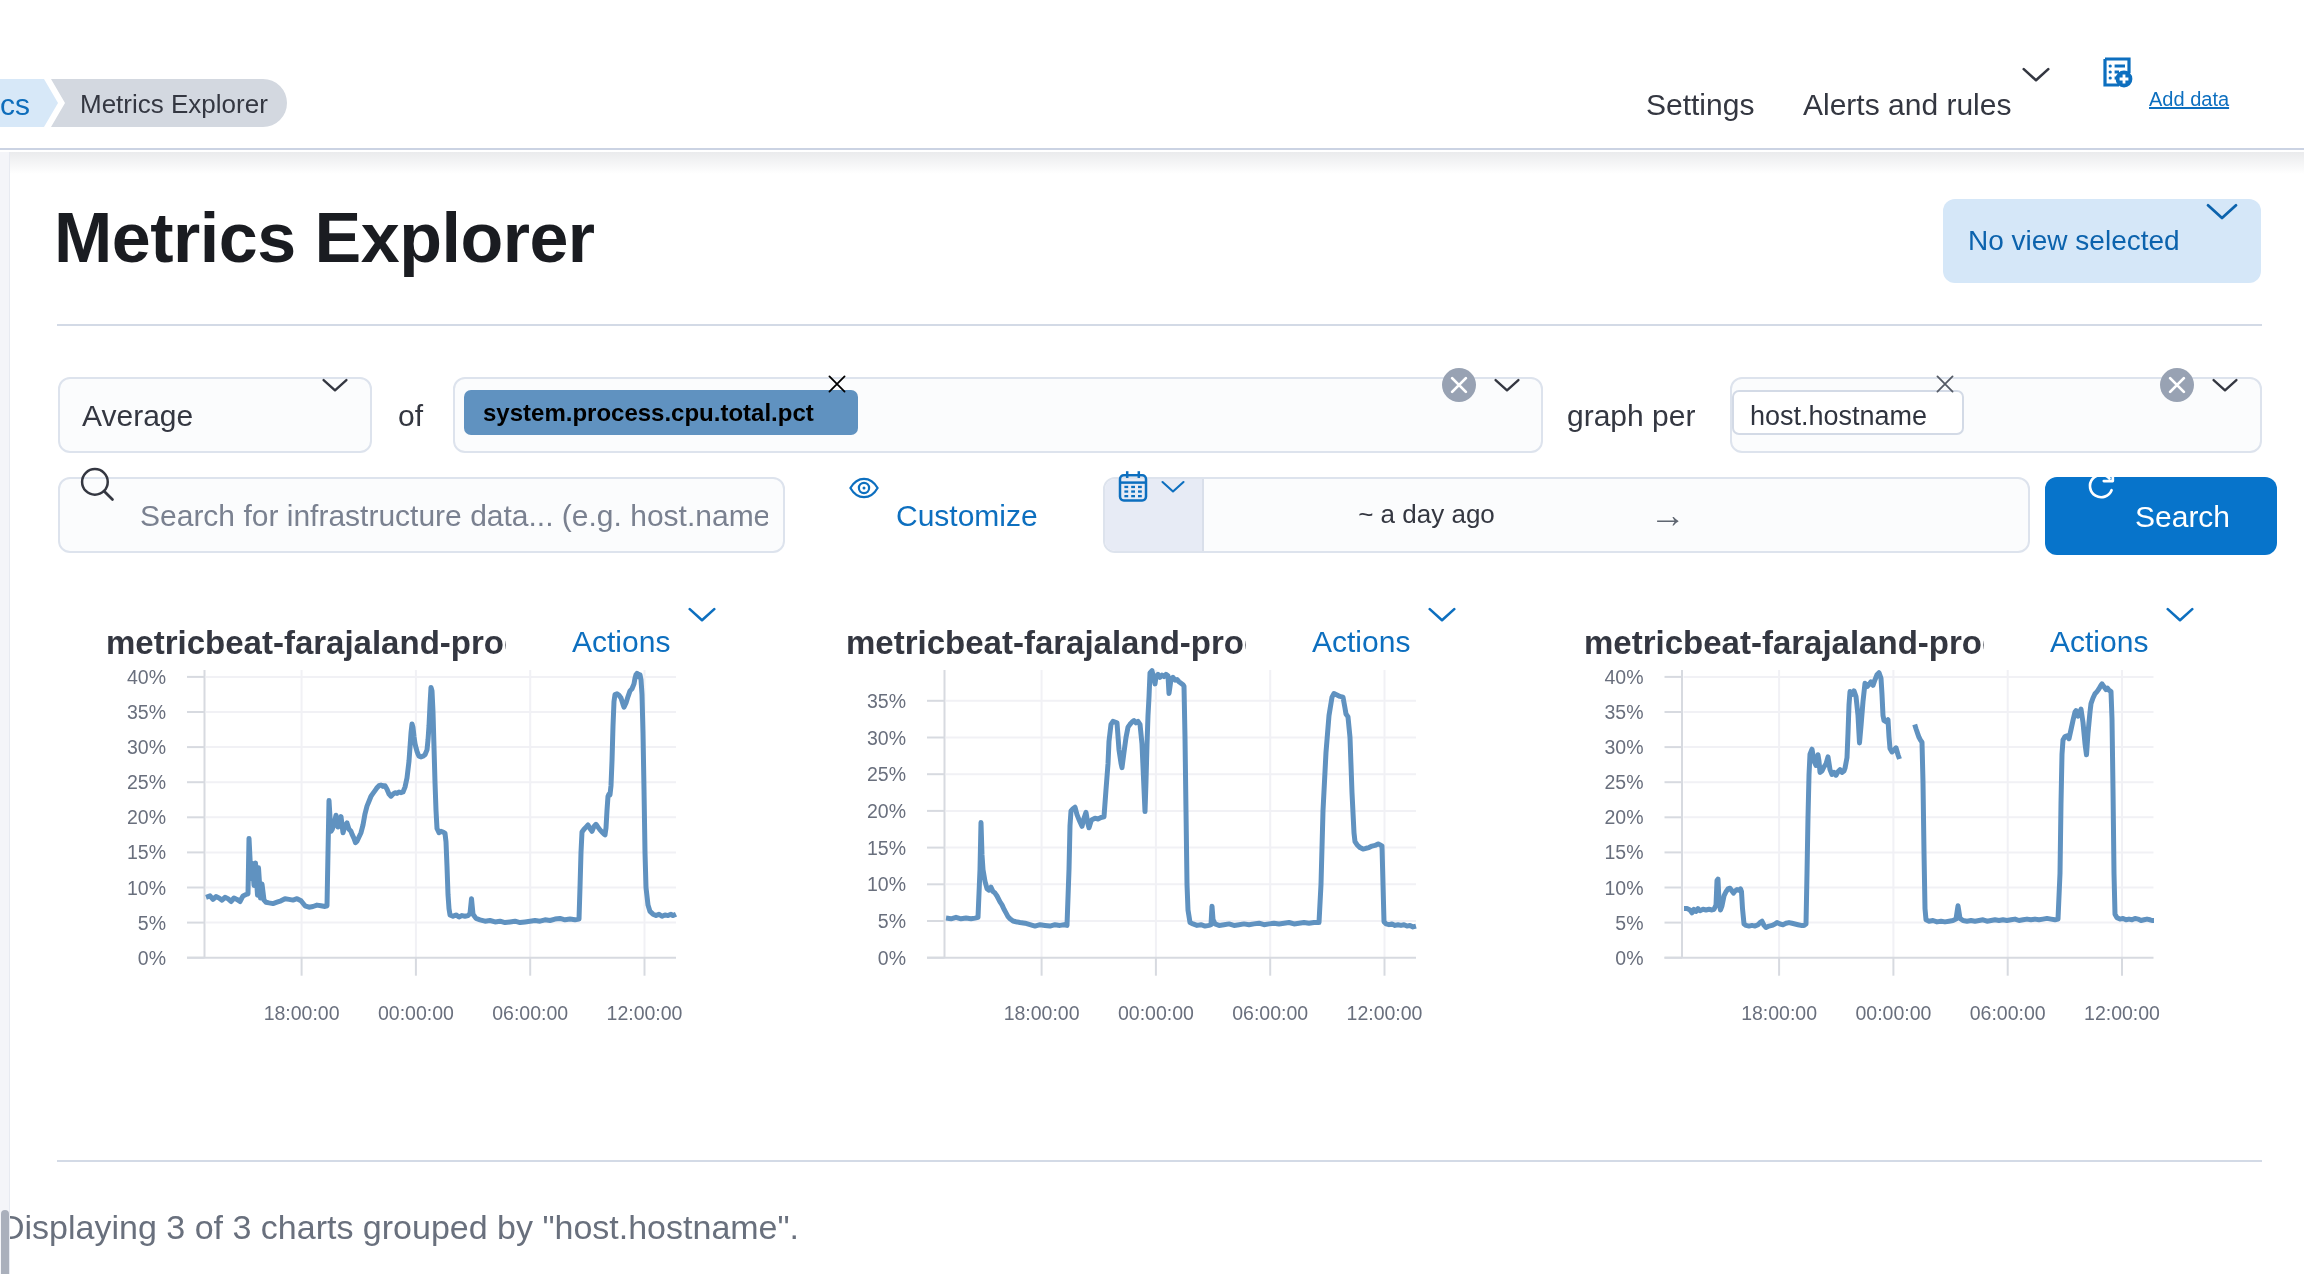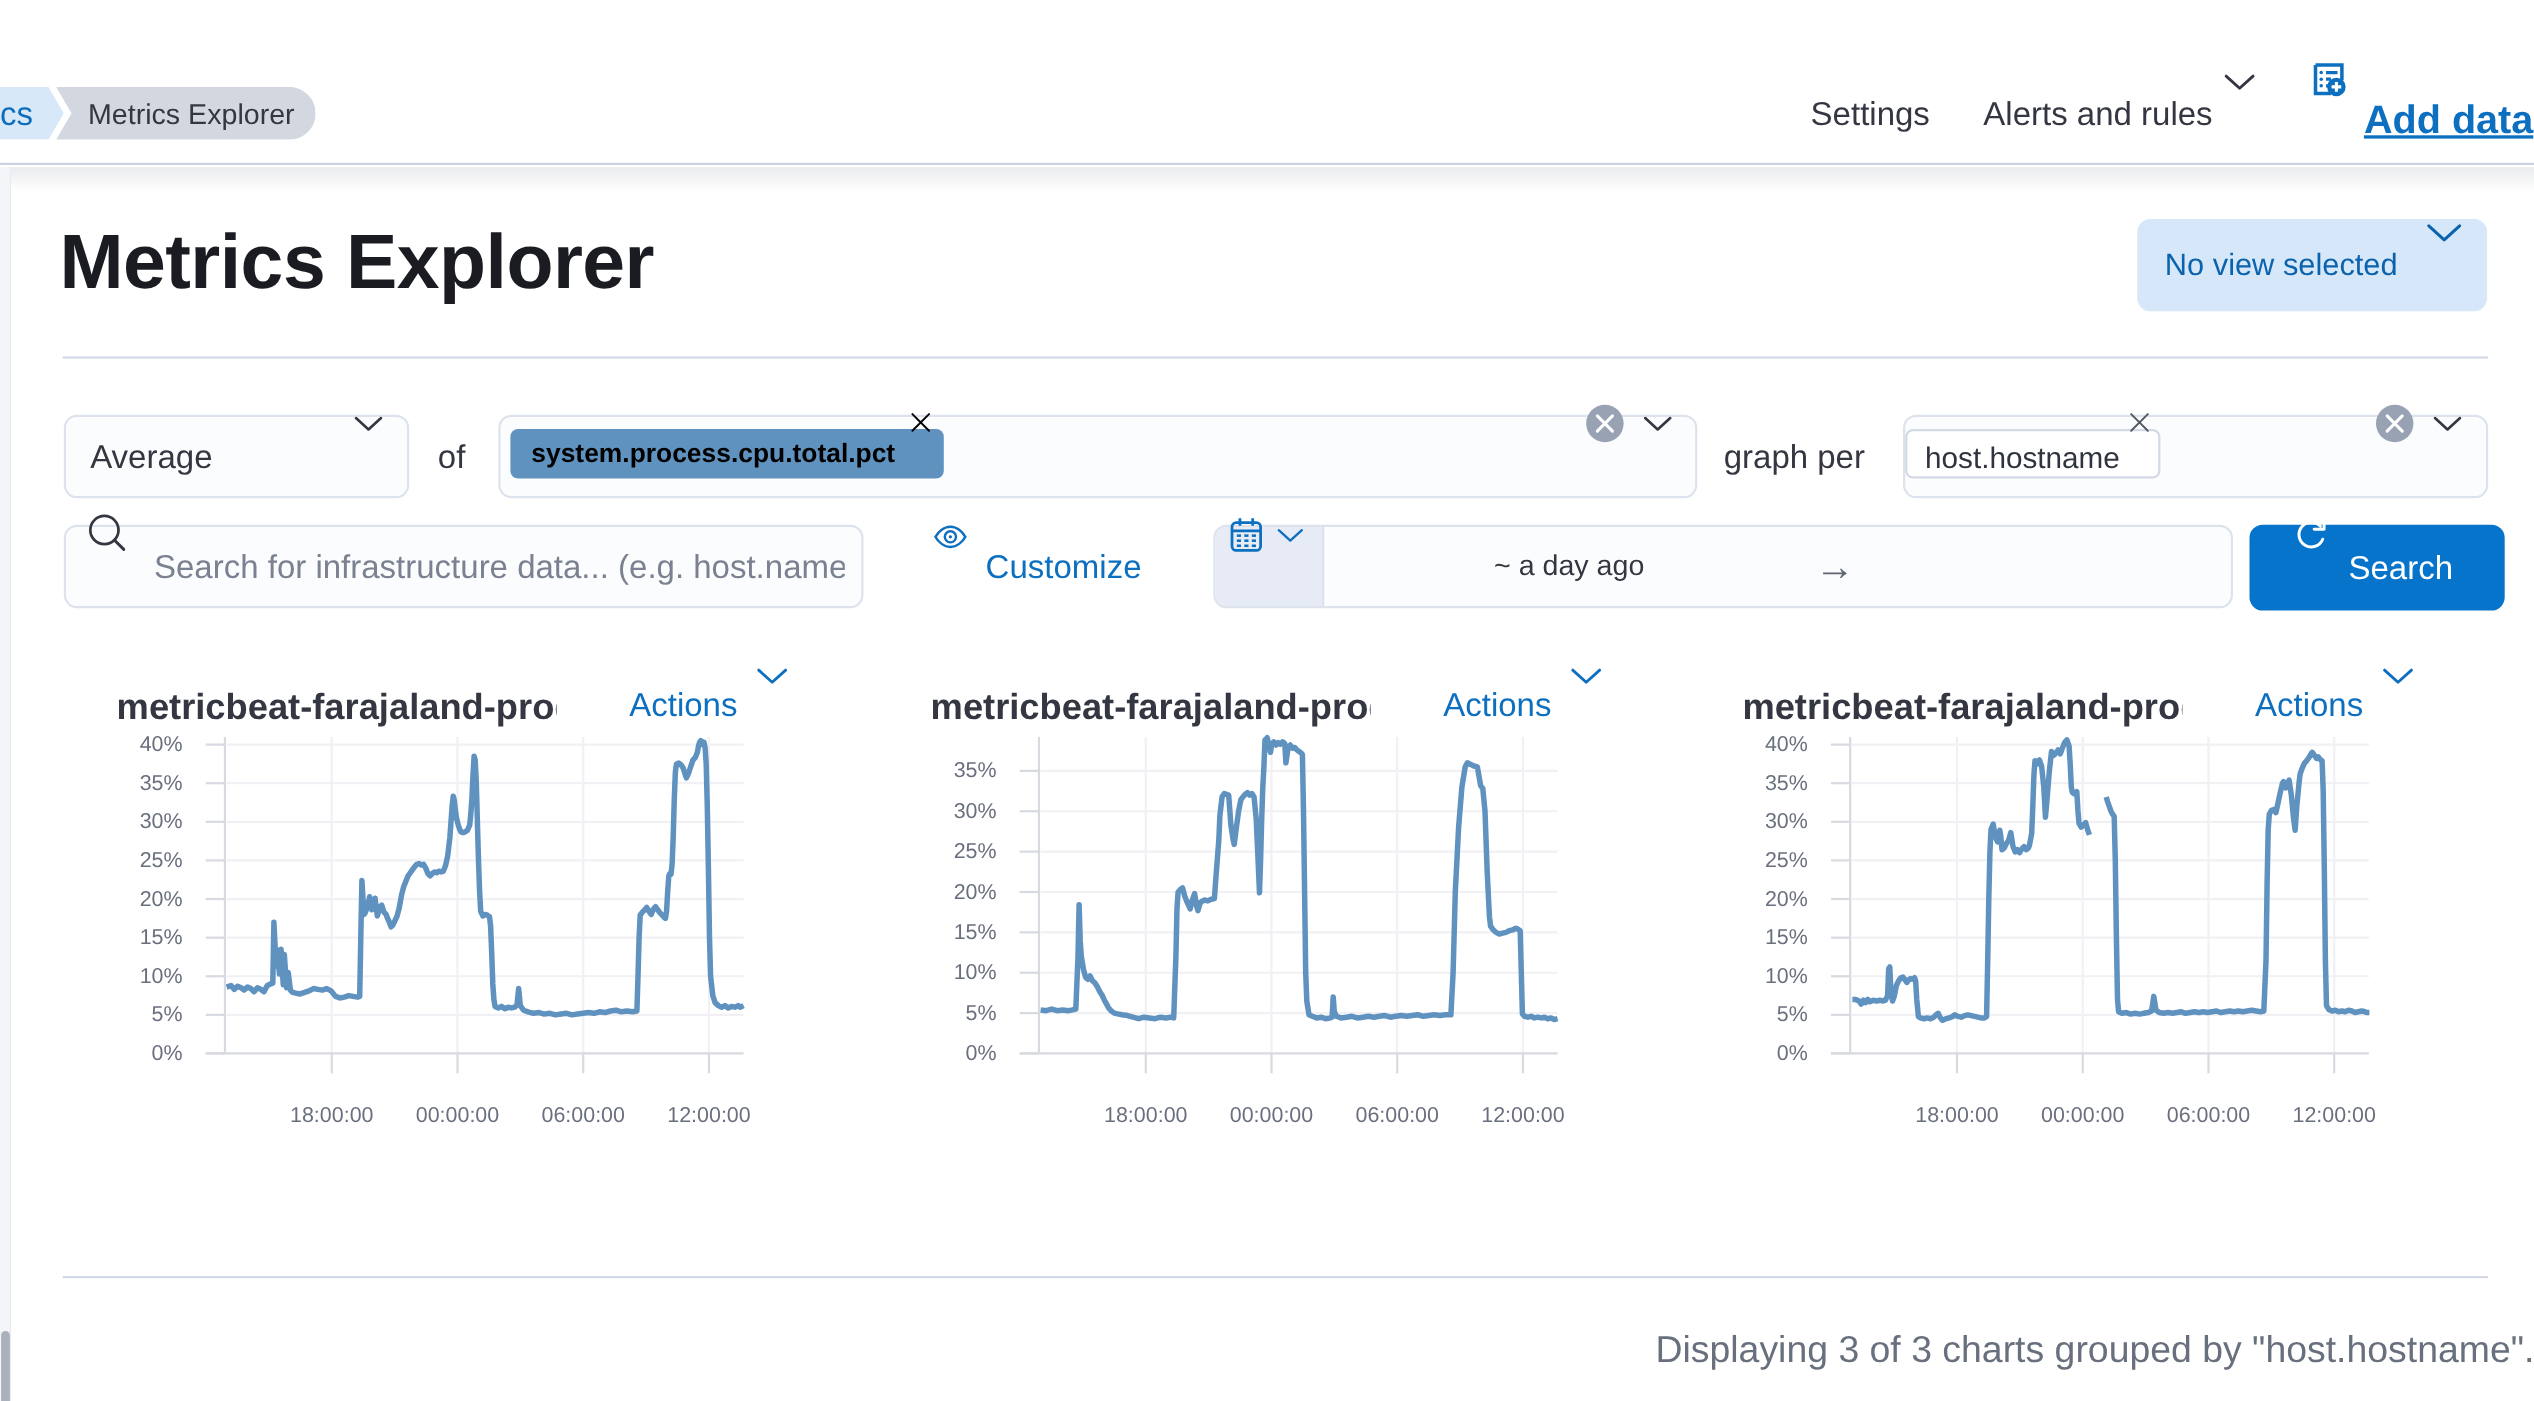--- a/index.html
+++ b/index.html
@@ -28,21 +28,21 @@
 <path d="M2 1.5 h12 v7 M2 1.5 v13 h7" fill="none" stroke="#0d6fbf" stroke-width="1.6"></path>
 <circle cx="4.6" cy="5" r="0.8" fill="#0d6fbf"></circle>
       <circle cx="4.6" cy="8" r="0.8" fill="#0d6fbf"></circle>
       <circle cx="4.6" cy="11" r="0.8" fill="#0d6fbf"></circle>
 <line x1="6.8" y1="5" x2="12" y2="5" stroke="#0d6fbf" stroke-width="1.5"></line>
 <line x1="6.8" y1="8" x2="9" y2="8" stroke="#0d6fbf" stroke-width="1.5"></line>
 <line x1="6.8" y1="11" x2="9" y2="11" stroke="#0d6fbf" stroke-width="1.5"></line>
 <circle cx="11.5" cy="11.5" r="4.2" fill="#0d6fbf"></circle>
 <path d="M11.5 9.3 v4.4 M9.3 11.5 h4.4" stroke="#fff" stroke-width="1.4"></path>
 </svg>
-<div class="abs" style="left:2149px;top:28px;font-size:36px;color:#0d6fbf;font-weight:700;text-decoration:underline;z-index:6">Add data</div>
+<div class="abs" style="left:2149px;top:28px;font-size:20px;color:#0d6fbf;font-weight:400;text-decoration:underline;z-index:6">Add data</div>
 
 <div class="abs" style="left:54px;top:138px;font-size:70px;font-weight:700;color:#1a1c21;letter-spacing:-0.5px">Metrics Explorer</div>
 <div class="abs" style="left:1943px;top:139px;width:318px;height:84px;background:#d5e7f8;border-radius:12px"></div>
 <div class="abs" style="left:1968px;top:165px;font-size:28px;font-weight:500;color:#0c63ad">No view selected</div>
 <svg style="position:absolute;left:2206px;top:173px;z-index:6" width="32" height="18" viewBox="0 0 24 13">
       <path d="M1.5 1.5 L12 11 L22.5 1.5" fill="none" stroke="#0c63ad" stroke-width="2.1" stroke-linecap="round" stroke-linejoin="round"></path>
     </svg>
 
 <div class="abs" style="left:57px;top:264px;width:2205px;height:2px;background:#d3dae6"></div>
 
@@ -265,14 +265,14 @@
 <line x1="2122.0" y1="640.0" x2="2122.0" y2="927.7" stroke="#f1f1f5" stroke-width="2"></line>
 <line x1="2122.0" y1="927.7" x2="2122.0" y2="945.7" stroke="#d7dae0" stroke-width="2"></line>
 <text x="2122.0" y="989.7" text-anchor="middle" font-size="19.5" fill="#696f7d" font-family="Liberation Sans, sans-serif">12:00:00</text>
 <line x1="1682.0" y1="640.0" x2="1682.0" y2="927.7" stroke="#d7dae0" stroke-width="2"></line>
 <line x1="1664.5" y1="927.7" x2="2153.5" y2="927.7" stroke="#d7dae0" stroke-width="2"></line>
 <polyline points="1684.0,878.6 1687.0,878.6 1690.0,880.0 1692.0,882.8 1694.0,879.3 1696.0,881.4 1698.0,878.6 1700.0,880.7 1703.0,879.3 1706.0,880.0 1709.0,879.3 1712.0,880.0 1714.0,879.3 1716.0,875.1 1717.0,850.5 1718.0,849.1 1719.0,871.5 1720.5,880.0 1722.0,875.8 1724.0,865.9 1726.0,861.7 1728.0,858.9 1730.0,858.2 1732.0,861.0 1733.5,863.1 1735.0,861.0 1737.0,859.6 1739.0,860.3 1740.5,858.9 1741.5,861.7 1742.5,878.6 1744.0,894.0 1746.0,895.4 1749.0,896.1 1752.0,895.4 1755.0,896.1 1758.0,894.7 1760.0,892.6 1762.0,891.2 1764.0,895.4 1766.0,897.5 1769.0,896.1 1772.0,895.4 1775.0,894.0 1777.0,892.6 1780.0,894.0 1783.0,894.7 1786.0,893.3 1789.0,892.6 1792.0,893.3 1795.0,894.0 1798.0,894.7 1801.0,895.4 1804.0,895.4 1806.0,894.0 1807.0,843.5 1808.0,787.3 1809.0,745.2 1810.0,724.1 1812.0,719.2 1814.0,731.1 1816.0,735.4 1818.0,724.8 1819.0,731.1 1820.0,742.4 1822.0,741.0 1824.0,736.8 1826.0,733.9 1828.0,726.9 1830.0,739.6 1832.0,744.5 1834.0,742.4 1836.0,745.2 1838.0,741.7 1840.0,739.6 1842.0,742.4 1844.0,741.0 1845.0,738.2 1847.0,727.6 1848.0,703.1 1849.0,675.0 1850.0,661.6 1852.0,664.5 1854.0,660.9 1856.0,666.6 1858.0,685.5 1859.5,712.9 1861.0,696.0 1863.0,671.5 1865.0,653.2 1867.0,656.7 1869.0,654.6 1871.0,651.8 1873.0,655.3 1875.0,649.7 1877.0,644.8 1879.0,642.7 1881.0,648.3 1882.0,664.5 1883.0,685.5 1884.0,690.4 1886.0,691.8 1888.0,689.7 1889.0,706.6 1890.0,718.5 1892.0,722.0 1894.0,719.9 1896.0,717.8 1898.0,724.8 1899.5,729.0" fill="none" stroke="#6092c0" stroke-width="5" stroke-linejoin="round" stroke-linecap="butt"></polyline>
 <polyline points="1914.7,694.6 1916.0,698.8 1917.5,703.1 1919.0,707.3 1920.5,710.1 1922.0,712.2 1923.0,752.2 1924.0,822.4 1925.0,878.6 1926.0,889.8 1929.0,891.2 1933.0,890.5 1937.0,891.9 1941.0,891.2 1945.0,891.9 1949.0,891.2 1953.0,890.5 1956.0,889.1 1958.0,875.8 1960.0,888.4 1963.0,890.5 1967.0,891.2 1971.0,890.5 1975.0,891.2 1979.0,890.5 1983.0,889.8 1987.0,891.2 1991.0,890.5 1995.0,889.8 1999.0,890.5 2003.0,889.8 2007.0,890.5 2011.0,889.8 2015.0,889.1 2019.0,890.5 2023.0,889.8 2027.0,889.1 2031.0,889.8 2035.0,889.1 2039.0,889.8 2043.0,889.1 2047.0,888.4 2051.0,889.1 2055.0,889.8 2058.0,889.1 2060.0,843.5 2061.0,773.3 2062.0,724.1 2063.0,710.1 2065.0,706.6 2067.0,705.9 2069.0,708.7 2071.0,699.6 2073.0,690.4 2075.0,682.0 2076.0,680.6 2078.0,686.2 2080.0,682.0 2081.0,679.2 2083.0,692.5 2085.0,713.6 2086.5,724.8 2088.0,703.1 2090.0,682.0 2091.0,673.6 2093.0,668.0 2095.0,663.7 2097.0,661.6 2099.0,658.8 2101.0,655.3 2102.0,653.9 2104.0,656.7 2106.0,659.5 2107.5,658.1 2109.0,660.2 2110.0,660.9 2111.0,661.6 2112.0,689.0 2113.0,759.2 2114.0,843.5 2115.0,884.2 2117.0,887.7 2120.0,889.1 2123.0,888.4 2126.0,889.8 2129.0,889.1 2132.0,889.8 2135.0,888.4 2138.0,889.1 2141.0,890.5 2144.0,889.8 2147.0,889.1 2150.0,889.8 2152.0,890.5 2154.0,890.5" fill="none" stroke="#6092c0" stroke-width="5" stroke-linejoin="round" stroke-linecap="butt"></polyline>
 </svg>
 
 <div class="abs" style="left:57px;top:1100px;width:2205px;height:2px;background:#d3dae6"></div>
-<div class="abs" style="left:0;top:1148px;width:2304px;text-align:right;font-size:34px;color:#69707d">Displaying 3 of 3 charts grouped by "host.hostname".</div>
+<div class="abs" style="left:0;top:1148px;width:2304px;text-align:left;font-size:34px;color:#69707d">Displaying 3 of 3 charts grouped by "host.hostname".</div>
 
 </div>
 </body></html>

